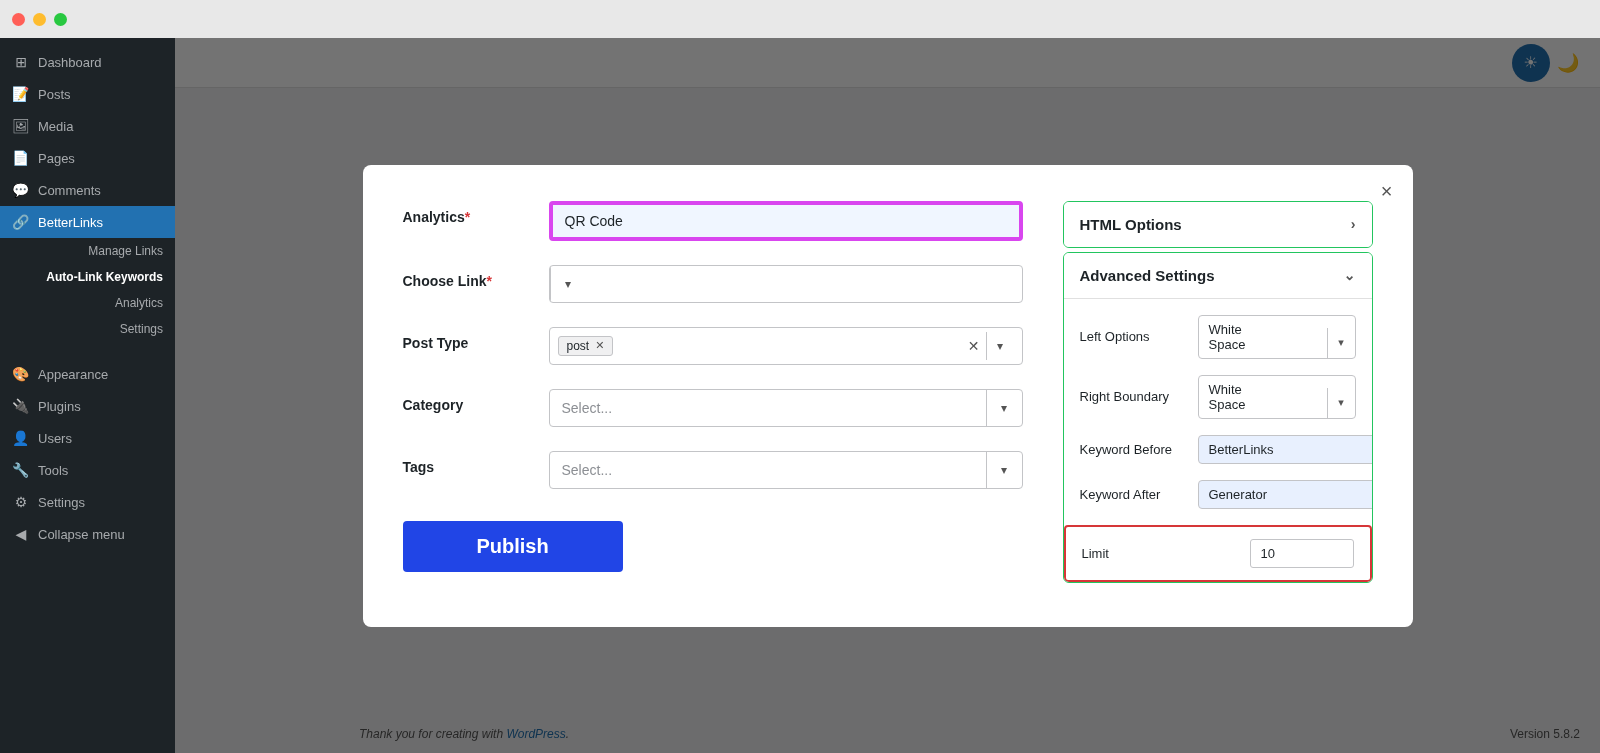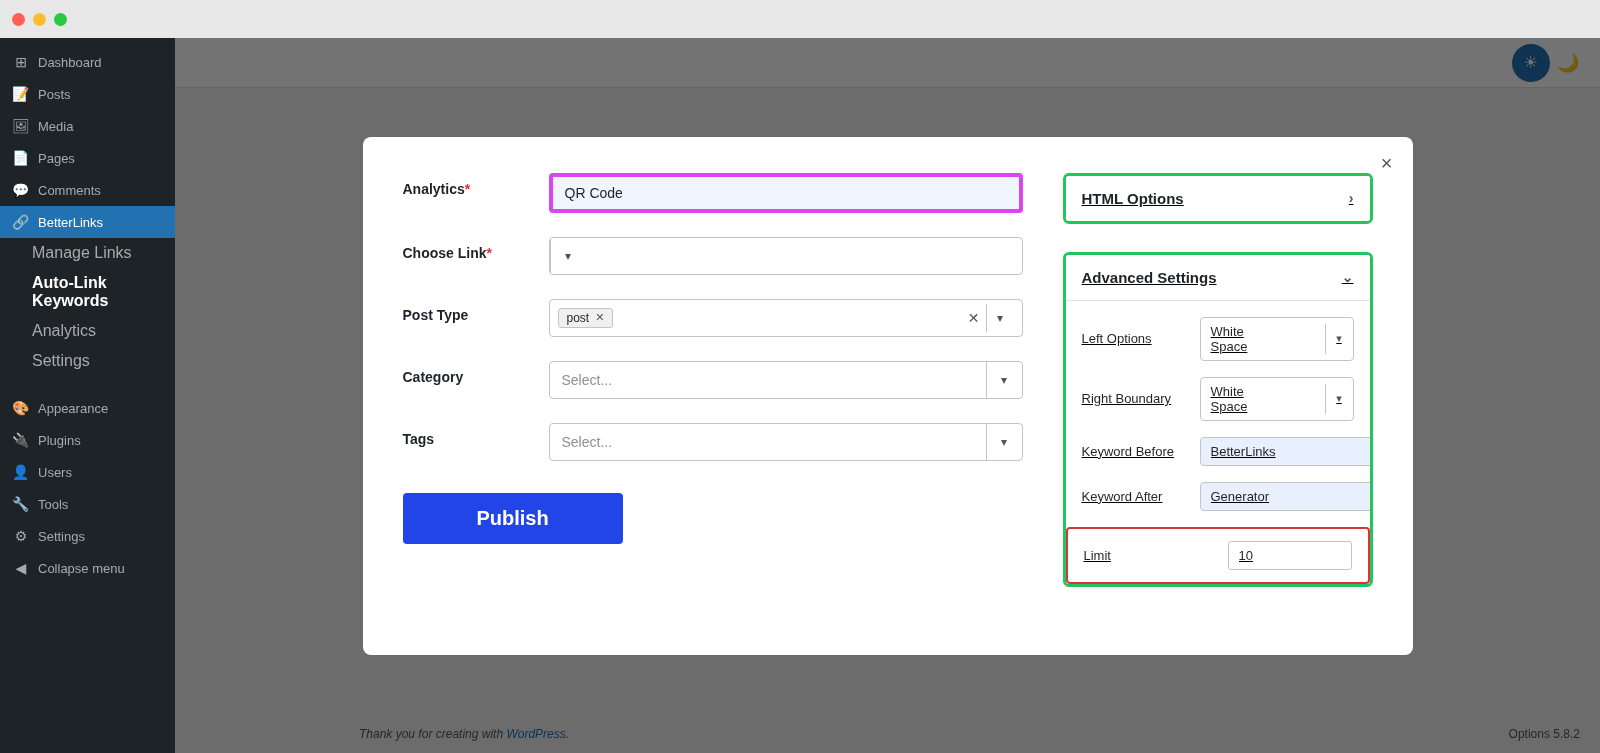--- a/index.html
+++ b/index.html
@@ -42,23 +42,24 @@
       padding: 8px 12px;
       cursor: pointer;
       font-size: 13px;
       color: #a7aaad;
     }
     .sidebar-item.active { background: #2271b1; color: #fff; }
     .sidebar-item .icon { font-size: 14px; width: 18px; text-align: center; }
 
     .sidebar-sub-item {
       padding: 6px 12px 6px 32px;
-      font-size: 16px;
+      font-size: 12px;
       color: #a7aaad;
       cursor: pointer;
+      text-align: right;
     }
     .sidebar-sub-item.active { color: #fff; font-weight: 600; }
 
     
     .main-content {
       flex: 1;
       background: #f0f0f1;
       position: relative;
       overflow: hidden;
     }
@@ -247,25 +248,24 @@
       margin-top: 8px;
     }
 
     
     .settings-section {
       width: 310px;
       flex-shrink: 0;
     }
 
     .settings-panel {
-      border: 3px solid #22c55e;
+      border: 1px solid #22c55e;
       border-radius: 6px;
       overflow: hidden;
-      margin-bottom: 28px;
-      text-decoration: underline;
+      margin-bottom: 4px;
     }
     .panel-header {
       display: flex;
       align-items: center;
       justify-content: space-between;
       padding: 14px 16px;
       font-size: 15px;
       font-weight: 700;
       color: #1d2327;
       cursor: pointer;
@@ -288,21 +288,21 @@
     .setting-row:last-child { margin-bottom: 0; }
     .setting-label {
       font-size: 13px;
       color: #1d2327;
       width: 110px;
       flex-shrink: 0;
     }
     .setting-select {
       flex: 1;
       display: flex;
-      align-items: center;
+      align-items: flex-end;
       border: 1px solid #c3c4c7;
       border-radius: 4px;
       background: #fff;
       overflow: hidden;
       gap: 36px;
     }
     .setting-select-text {
       flex: 1;
       padding: 6px 10px;
       font-size: 13px;
@@ -337,21 +337,21 @@
       border: 2px solid #d63638;
       border-radius: 4px;
       gap: 8px;
     }
     .limit-label {
       font-size: 13px;
       color: #1d2327;
       flex: 1;
     }
     .limit-input {
-      width: 124px;
+      width: 104px;
       padding: 6px 10px;
       font-size: 13px;
       color: #1d2327;
       background: #fff;
       border: 1px solid #c3c4c7;
       border-radius: 3px;
       outline: none;
     }
 
     
@@ -581,16 +581,16 @@
 
           </div>
         </div>
       </div>
     </div>
 
     <div class="footer">
       <div>
         <em><span>Thank you for creating with </span><a href="#">WordPress</a>.</em>
       </div>
-      <div class="footer-version">Options 5.8.2</div>
+      <div class="footer-version">Version 5.8.2</div>
     </div>
   </div>
 </div>
 
 </body></html>

